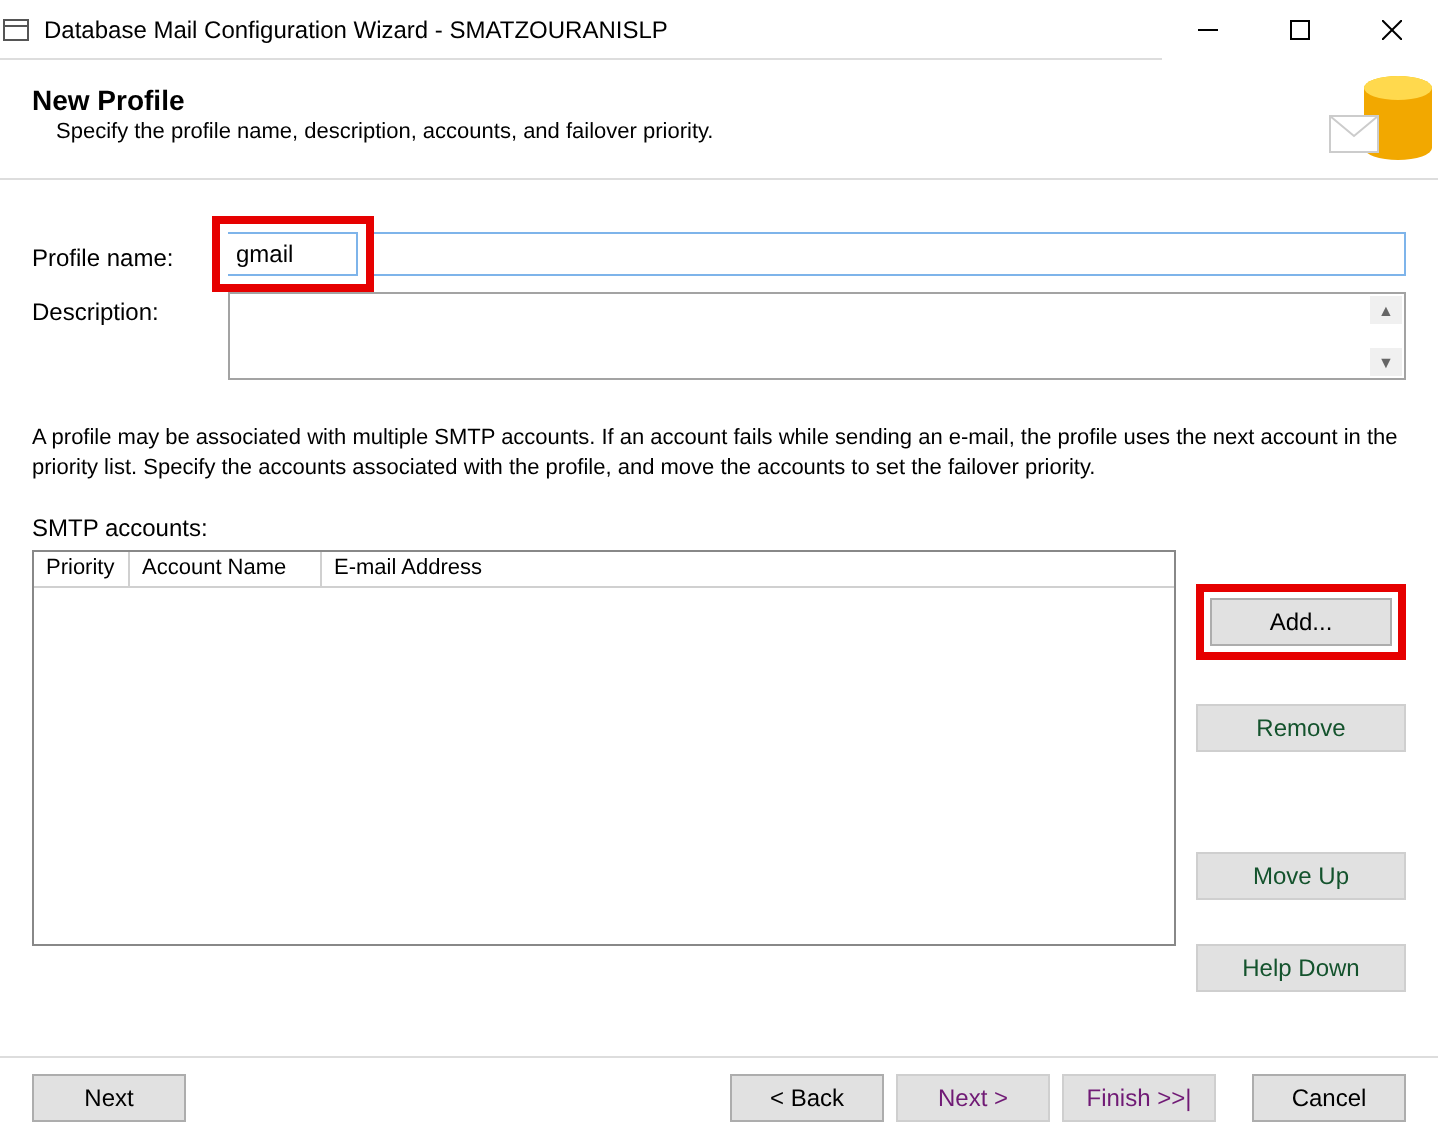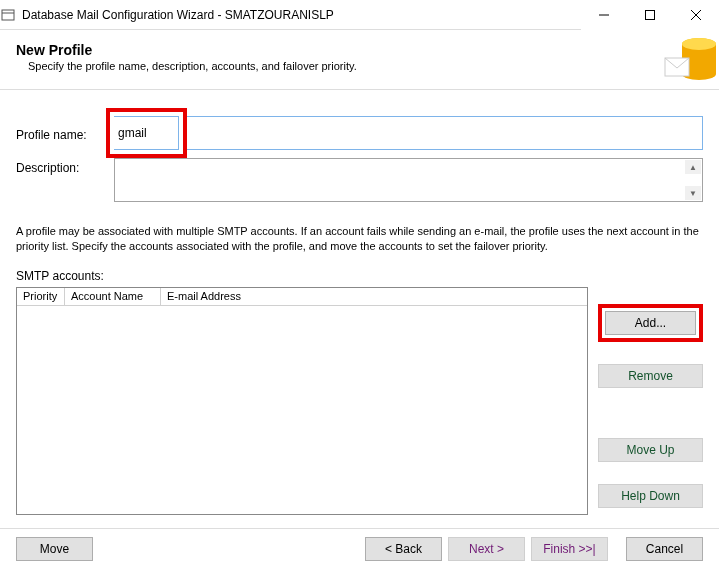--- a/index.html
+++ b/index.html
@@ -76,21 +76,21 @@
       display: flex;
       align-items: center;
     }
     .profile-name-row .input-extend input {
       flex: 1;
       border: 1px solid #7eb4ea;
       border-left: none;
       padding: 3px 4px 4px 4px;
       font-family: inherit;
       font-size: 12px;
-      height: 34px;
+      height: 22px;
     }
     .desc-area {
       flex: 1;
       border: 1px solid #a3a3a3;
       height: 44px;
       background: #fff;
       position: relative;
     }
     .scroll-arrow {
       position: absolute; right: 1px; width: 16px; height: 14px;
@@ -100,21 +100,21 @@
     }
     .scroll-arrow.up { top: 1px; }
     .scroll-arrow.down { bottom: 1px; }
     .info-text { font-size: 11px; margin: 22px 0 14px 0; line-height: 1.4; color:#000; }
     .smtp-label { margin-bottom: 4px; }
     .smtp-area { display: flex; gap: 10px; align-items: flex-start; }
     .smtp-table {
       flex: 1;
       border: 1px solid #888;
       background: #fff;
-      height: 228px;
+      height: 198px;
     }
     .smtp-header-row {
       display: flex;
       background: #fff;
     }
     .smtp-col {
       border-right: 1px solid #d0d0d0;
       border-bottom: 1px solid #d0d0d0;
       padding: 2px 6px 3px 6px;
       font-size: 11px;
@@ -238,19 +238,19 @@
       </div>
       <div class="side-btn disabled">Remove</div>
       <div style="height:6px"></div>
       <div class="side-btn disabled">Move Up</div>
       <div class="side-btn disabled">Help Down</div>
     </div>
   </div>
 </div>
 
 <div class="footer">
-  <div class="footer-btn" style="margin-left:0">Move</div>
+  <div class="footer-btn" style="margin-left:0">Next</div>
   <div class="footer-spacer"></div>
   <div class="footer-btn">&lt; Back</div>
   <div class="footer-btn disabled">Next &gt;</div>
   <div class="footer-btn disabled">Finish &gt;&gt;|</div>
   <div class="footer-btn" style="margin-left:18px">Cancel</div>
 </div>
 
 </body></html>

